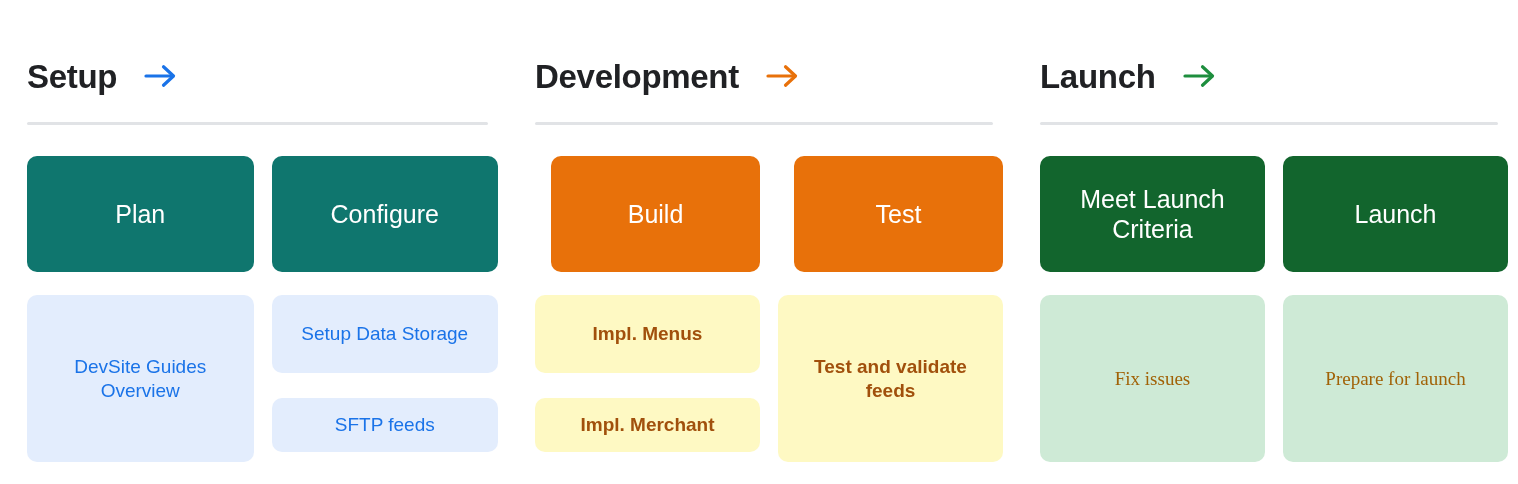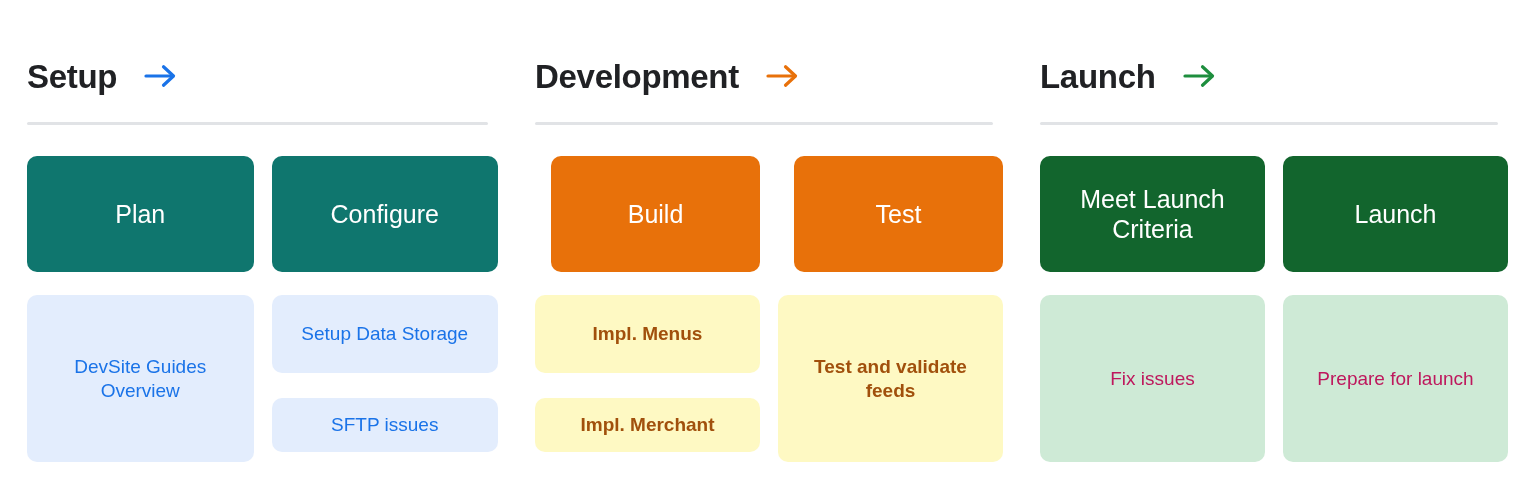--- a/index.html
+++ b/index.html
@@ -124,21 +124,21 @@
   .sub-tall  { height: 167px; }
   .sub-short { height: 78px; flex: none; }
   .sub-shortb{ height: 54px; flex: none; }
 
   
   .pal-blue   .card.primary   { background: #0f766e; }
   .pal-blue   .card.secondary { background: #e3edfd; color: #1a73e8; }
   .pal-orange .card.primary   { background: #e8710a; margin-left: 16px; }
   .pal-orange .card.secondary { background: #fef9c3; color: #a1500c; font-weight: bold; }
   .pal-green  .card.primary   { background: #12652d; }
-  .pal-green  .card.secondary { background: #ceead6; color: #be185d; }
+  .pal-green  .card.secondary { background: #ceead6; color: #a16207; font-family: Liberation Serif, serif; }
 </style>
 </head>
 <body>
 
 <div id="board">
     <div class="phase-column col-setup pal-blue">
       <div class="phase-header">
         <div class="phase-title">Setup</div>
         <span class="phase-arrow">
           <svg width="34" height="28" viewBox="0 0 34 28" aria-hidden="true">
@@ -151,21 +151,21 @@
       <div class="row-primary">
         <div class="card primary">Plan</div>
         <div class="card primary">Configure</div>
       </div>
       <div class="row-secondary">
         <div class="card-stack">
           <div class="card secondary sub-tall">DevSite Guides Overview</div>
         </div>
         <div class="card-stack">
           <div class="card secondary sub-short">Setup Data Storage</div>
-          <div class="card secondary sub-shortb">SFTP issues</div>
+          <div class="card secondary sub-shortb">SFTP feeds</div>
         </div>
       </div>
     </div>
     <div class="phase-column col-development pal-orange">
       <div class="phase-header">
         <div class="phase-title">Development</div>
         <span class="phase-arrow">
           <svg width="34" height="28" viewBox="0 0 34 28" aria-hidden="true">
             <path d="M2 14 H29" stroke="#e8710a" stroke-width="3.2" stroke-linecap="round" fill="none"></path>
             <path d="M19.5 4.8 L29.5 14 L19.5 23.2" stroke="#e8710a" stroke-width="3.2" stroke-linecap="round" stroke-linejoin="round" fill="none"></path>

